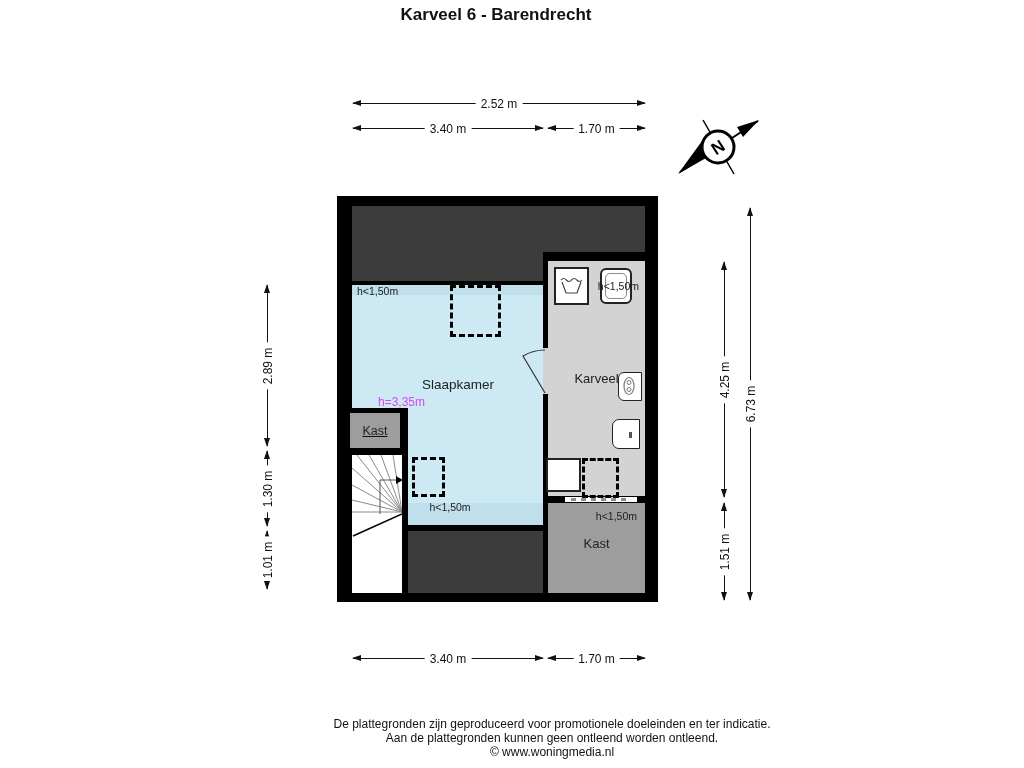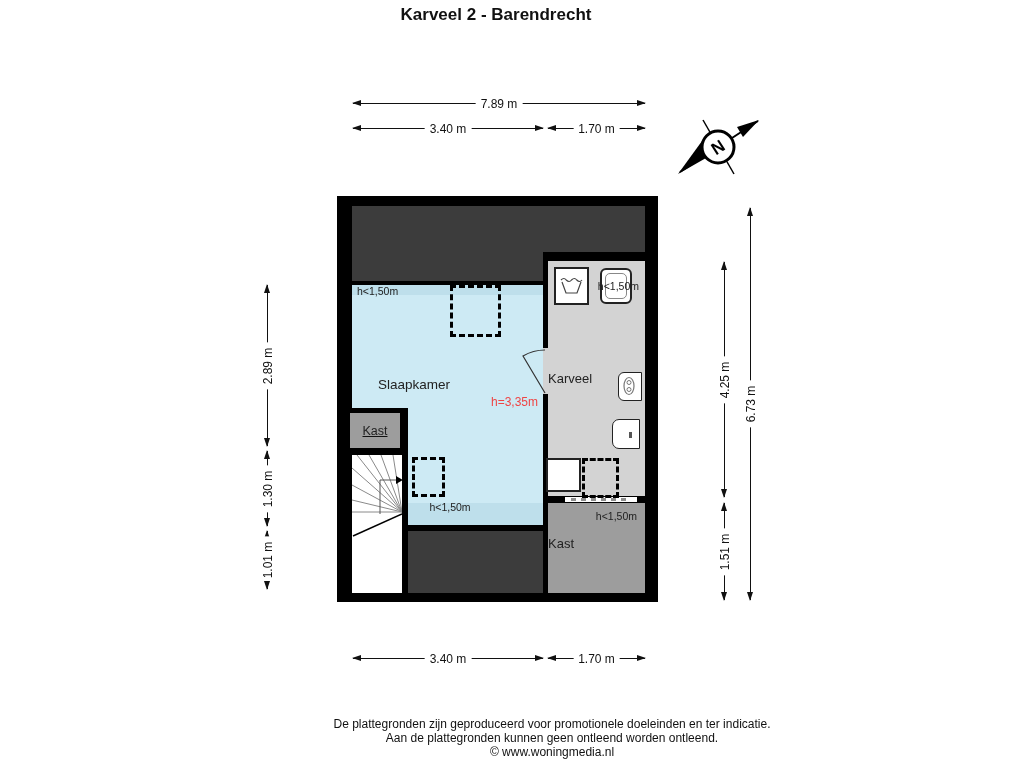--- a/index.html
+++ b/index.html
@@ -10,22 +10,22 @@
 
   
   .plan{position:absolute;left:337px;top:196px;width:321px;height:406px;background:var(--wall,#000);}
   .plan .abs{position:absolute;}
   .dark{background:var(--deadspace,#3c3c3c);}
   .blue{background:var(--room-blue,#cdeaf4);}
   .blueband{background:var(--room-blue-low,#bedfeb);}
   .gray-room{background:var(--room-gray,#d3d3d3);}
   .kast-room{background:var(--kast-gray,#9d9d9d);text-decoration:underline;}
   .dashed-sq{border:3px dashed #000;background:transparent;box-sizing:border-box;}
-  .roomlabel{font-size:13.5px;color:#222;}
-  .sublabel{font-size:12px;color:#ef4444;text-align:right;}
+  .roomlabel{font-size:13.5px;color:#222;text-align:center;}
+  .sublabel{font-size:12px;color:#d946ef;text-align:left;}
   .lowlabel{font-size:10.5px;color:#222;white-space:nowrap;}
   .appliance{background:#fff;border:2px solid #222;box-sizing:border-box;}
   .fixture{background:#fff;border:1.5px solid #222;box-sizing:border-box;}
   .tickstrip{position:absolute;background:#fff;}
   .tickstrip .ticks{position:absolute;left:6px;right:6px;top:1px;height:3px;
      background:repeating-linear-gradient(90deg,#8e8e8e 0 5px,#fff 5px 10px);}
 
   
   .dim-h{position:absolute;height:0;border-top:1px solid #111;}
   .dim-h::before{content:"";position:absolute;left:-1px;top:-4px;width:0;height:0;
@@ -43,21 +43,21 @@
      background:#fff;padding:2px 5px;font-size:12px;white-space:nowrap;}
 
   .footer{position:absolute;left:0;top:717px;width:1024px;text-align:center;font-size:12px;line-height:14px;color:#111;margin-left:40px;}
 </style>
 </head>
 <body>
 
 <div class="canvas">
 
   <div class="title">
-    <div>Karveel 2 - Barendrecht</div>
+    <div>Karveel 6 - Barendrecht</div>
   </div>
 
   <svg class="abs" style="position:absolute;left:672px;top:108px;" width="92" height="72" viewBox="0 0 92 72">
     <line x1="31" y1="12" x2="62" y2="66" stroke="#000" stroke-width="1.5"></line>
     <line x1="8" y1="64" x2="86" y2="13" stroke="#000" stroke-width="2"></line>
     <polygon points="6,66 30,33 41,46" fill="#000"></polygon>
     <polygon points="87,12 65,19 71,29" fill="#000"></polygon>
     <circle cx="46" cy="39" r="16" fill="#fff" stroke="#000" stroke-width="3"></circle>
     <text x="46" y="45" text-anchor="middle" font-size="17" font-weight="bold" transform="rotate(-33 46 39)">N</text>
   </svg>
@@ -143,21 +143,21 @@
       <div class="ticks"></div>
     </div>
 
     <div class="abs kast-room" style="left:211px;top:307px;width:97px;height:90px;">
       <div class="lowlabel" style="position:absolute;right:8px;top:7px;">h&lt;1,50m</div>
       <div class="roomlabel" style="position:absolute;left:0;width:97px;top:33px;font-size:13px;">Kast</div>
     </div>
   </div>
 
   <div class="dim-h" style="left:353px;top:103px;width:292px;">
-    <span class="lbl">7.89 m</span>
+    <span class="lbl">2.52 m</span>
   </div>
   <div class="dim-h" style="left:353px;top:128px;width:190px;">
     <span class="lbl">3.40 m</span>
   </div>
   <div class="dim-h" style="left:548px;top:128px;width:97px;">
     <span class="lbl">1.70 m</span>
   </div>
 
   <div class="dim-h" style="left:353px;top:658px;width:190px;">
     <span class="lbl">3.40 m</span>

